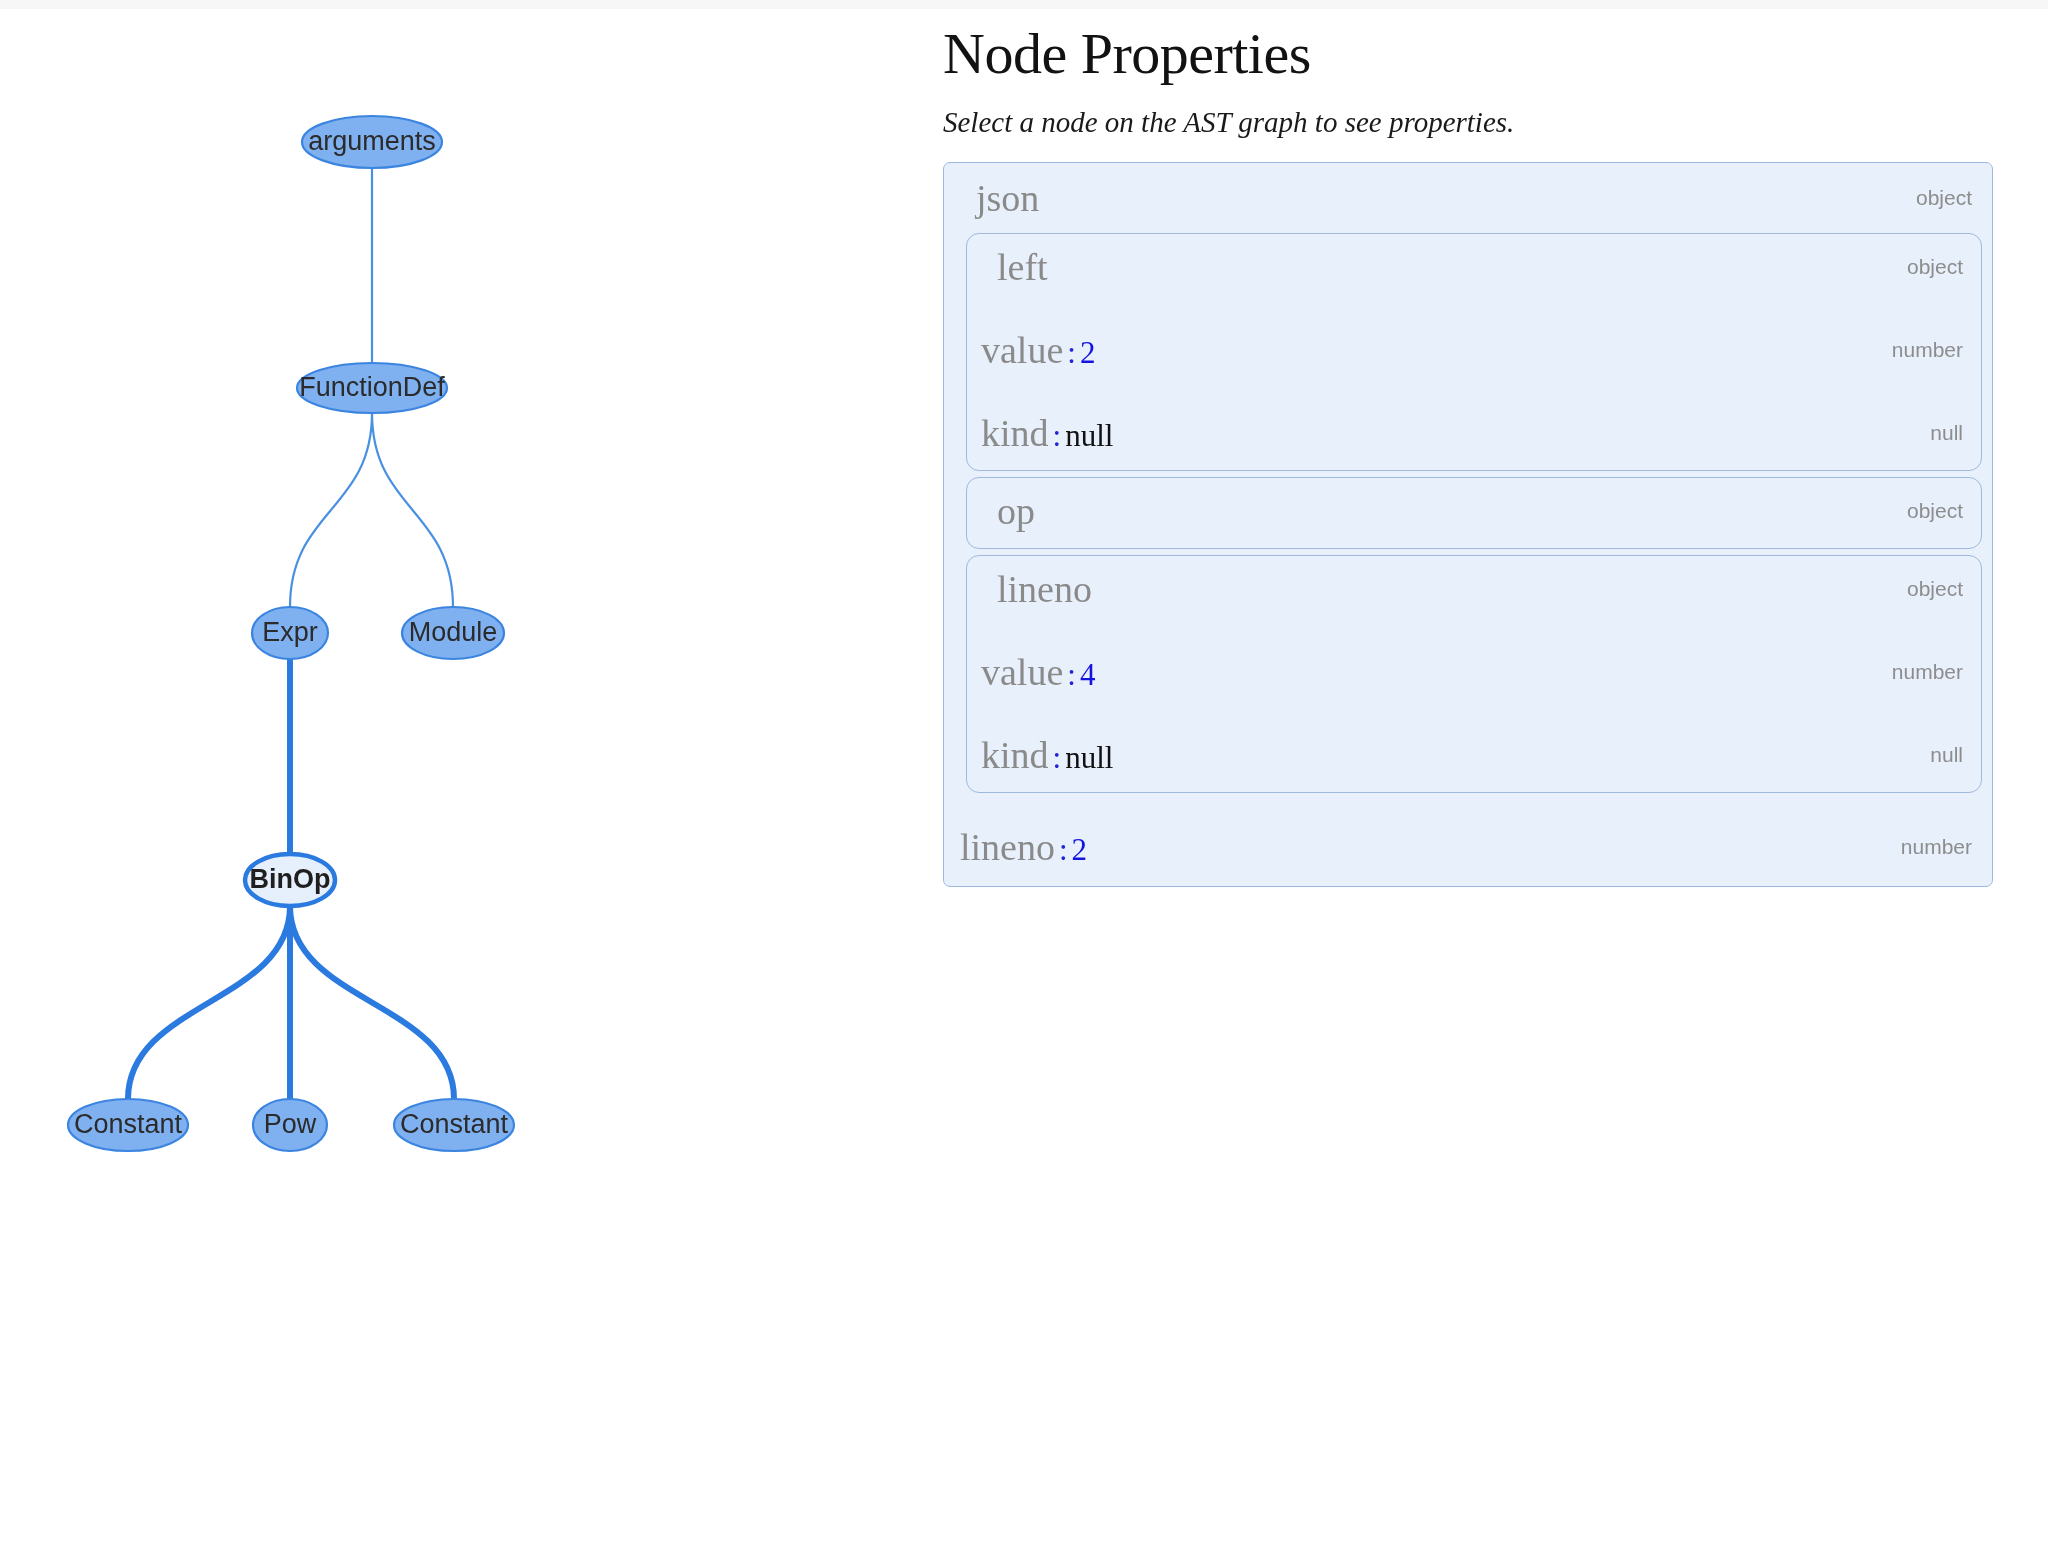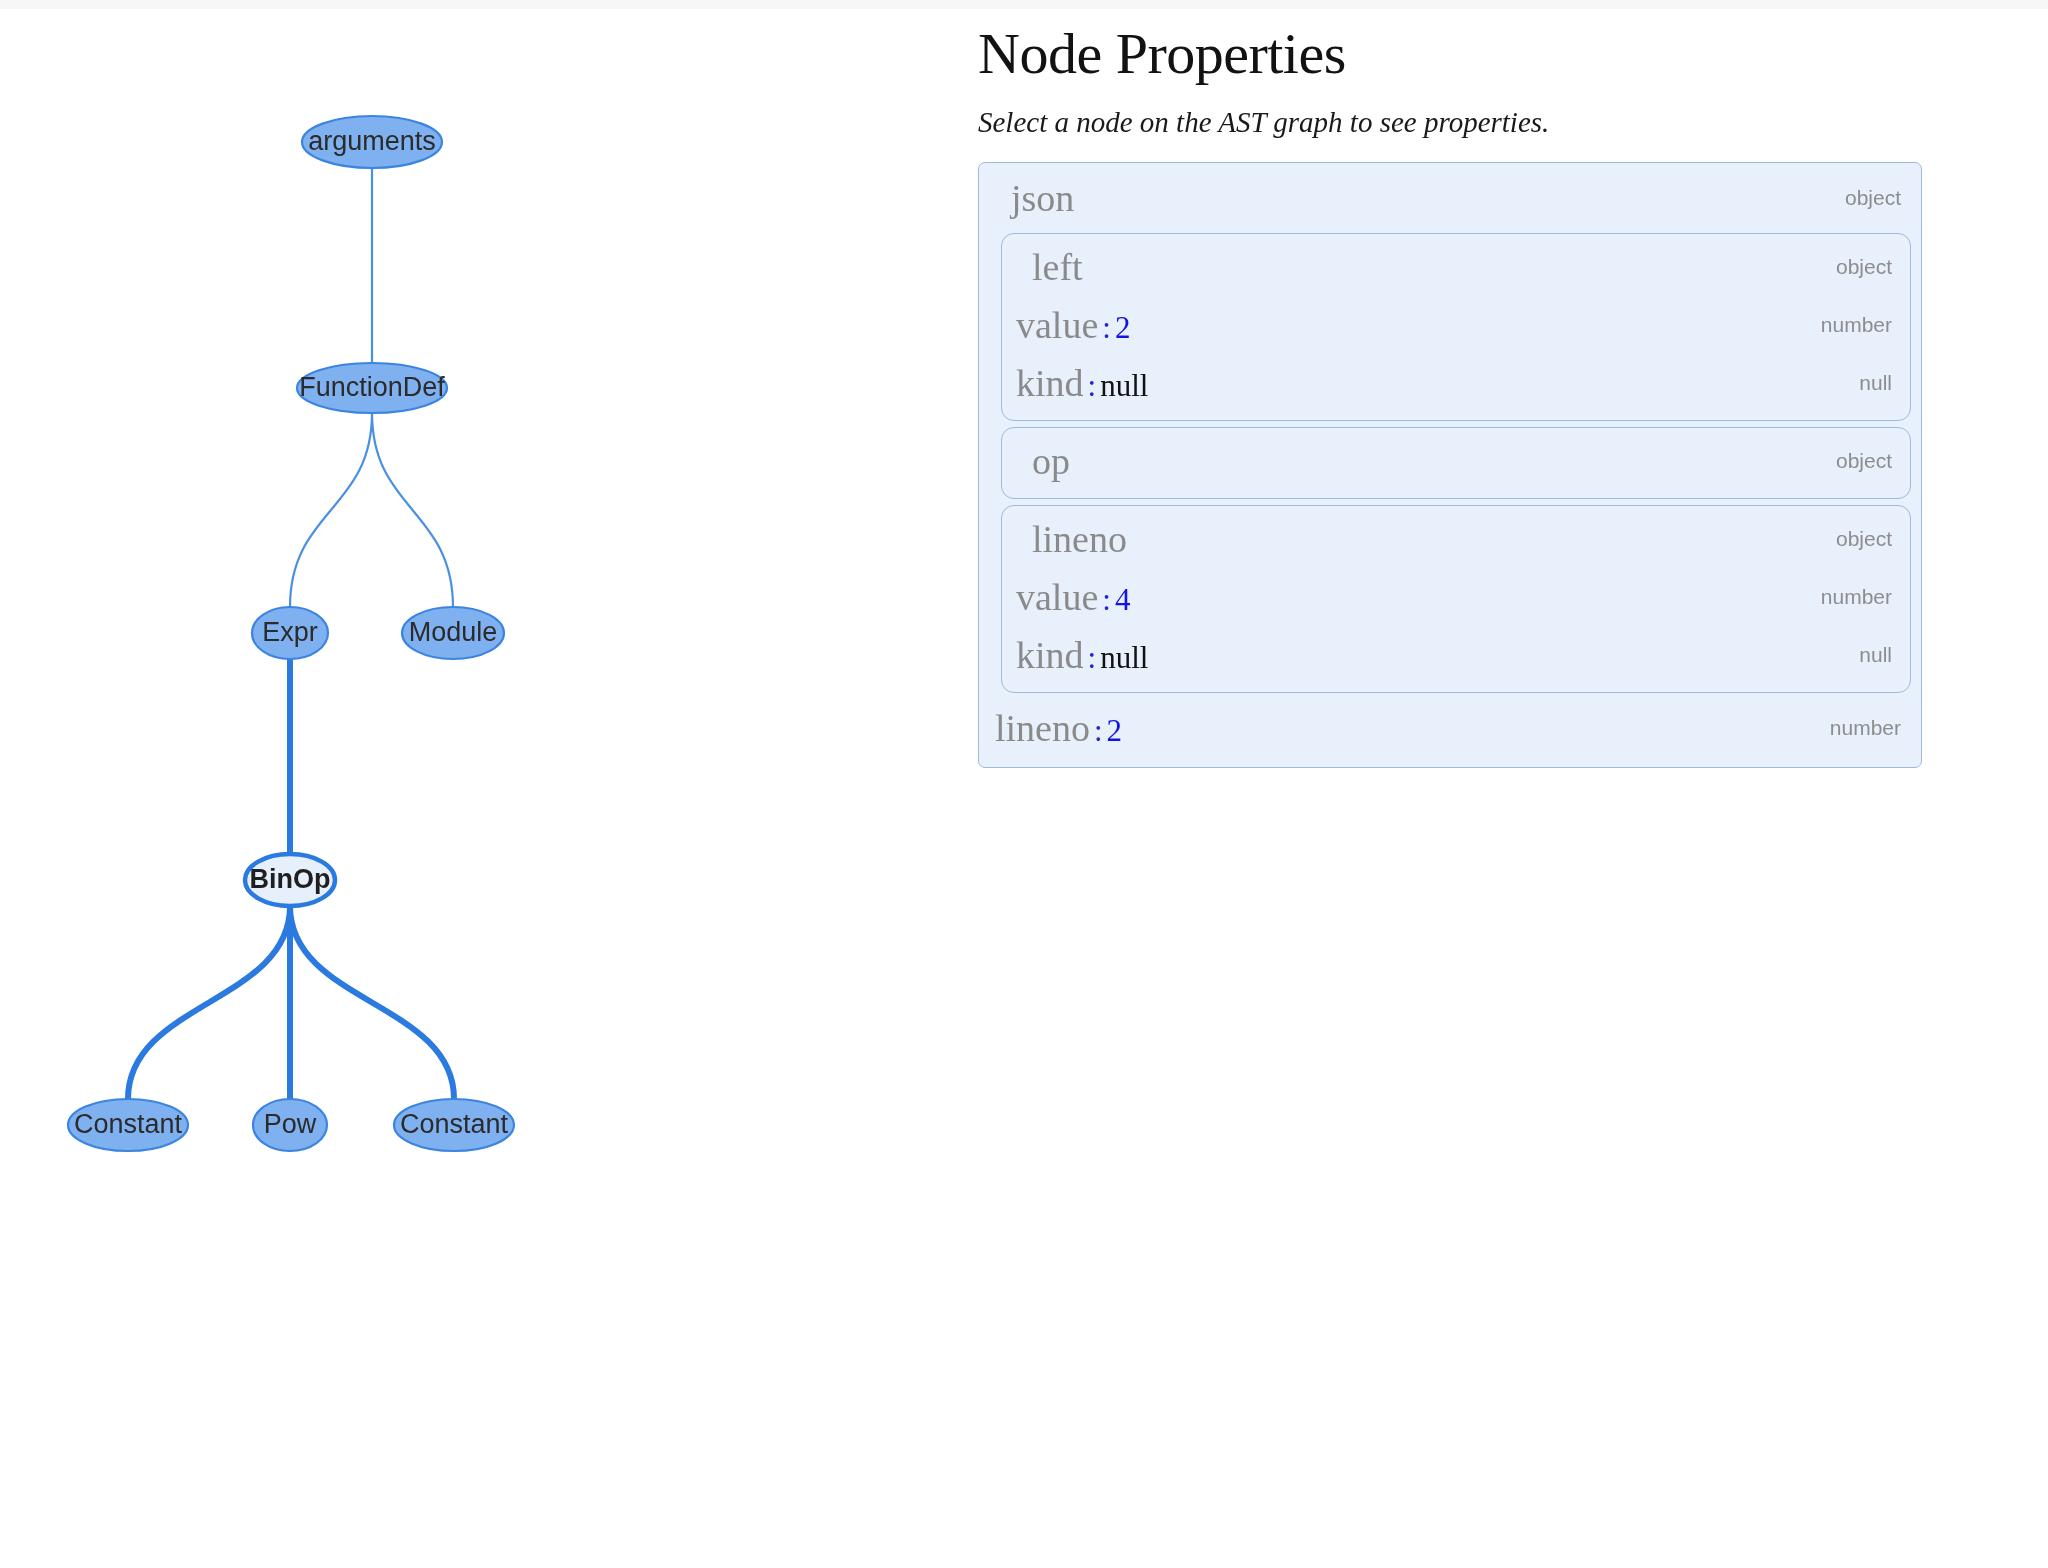--- a/index.html
+++ b/index.html
@@ -63,23 +63,23 @@
     stroke-width: 2.2;
   }
   .edge.thick {
     stroke: #2a7ae0;
     stroke-width: 6;
   }
 
   
   #props-pane {
     position: absolute;
-    left: 978px;
+    left: 943px;
     top: 9px;
-    width: 944px;
+    width: 1050px;
     font-family: "Liberation Serif", serif;
   }
   #props-title {
     font-family: "Liberation Serif", serif;
     font-size: 58px;
     font-weight: normal;
     color: #121212;
     margin: 0;
     padding: 12px 0 0 0;
     line-height: 1.15;
@@ -108,21 +108,21 @@
 
   .row {
     position: relative;
     display: block;
     min-height: 44px;
     padding: 7px 10px 7px 0;
     box-sizing: border-box;
     white-space: nowrap;
   }
   .row.header-row { padding-left: 22px; }
-  .row.kv-row     { padding-left: 6px; }
+  .row.kv-row     { padding-left: 6px; margin-top: 25px; }
 
   .key {
     font-family: "Liberation Serif", serif;
     font-size: 38px;
     color: #8a8a8a;
   }
   .colon {
     font-family: "Liberation Serif", serif;
     font-size: 31px;
     color: #2323d8;

